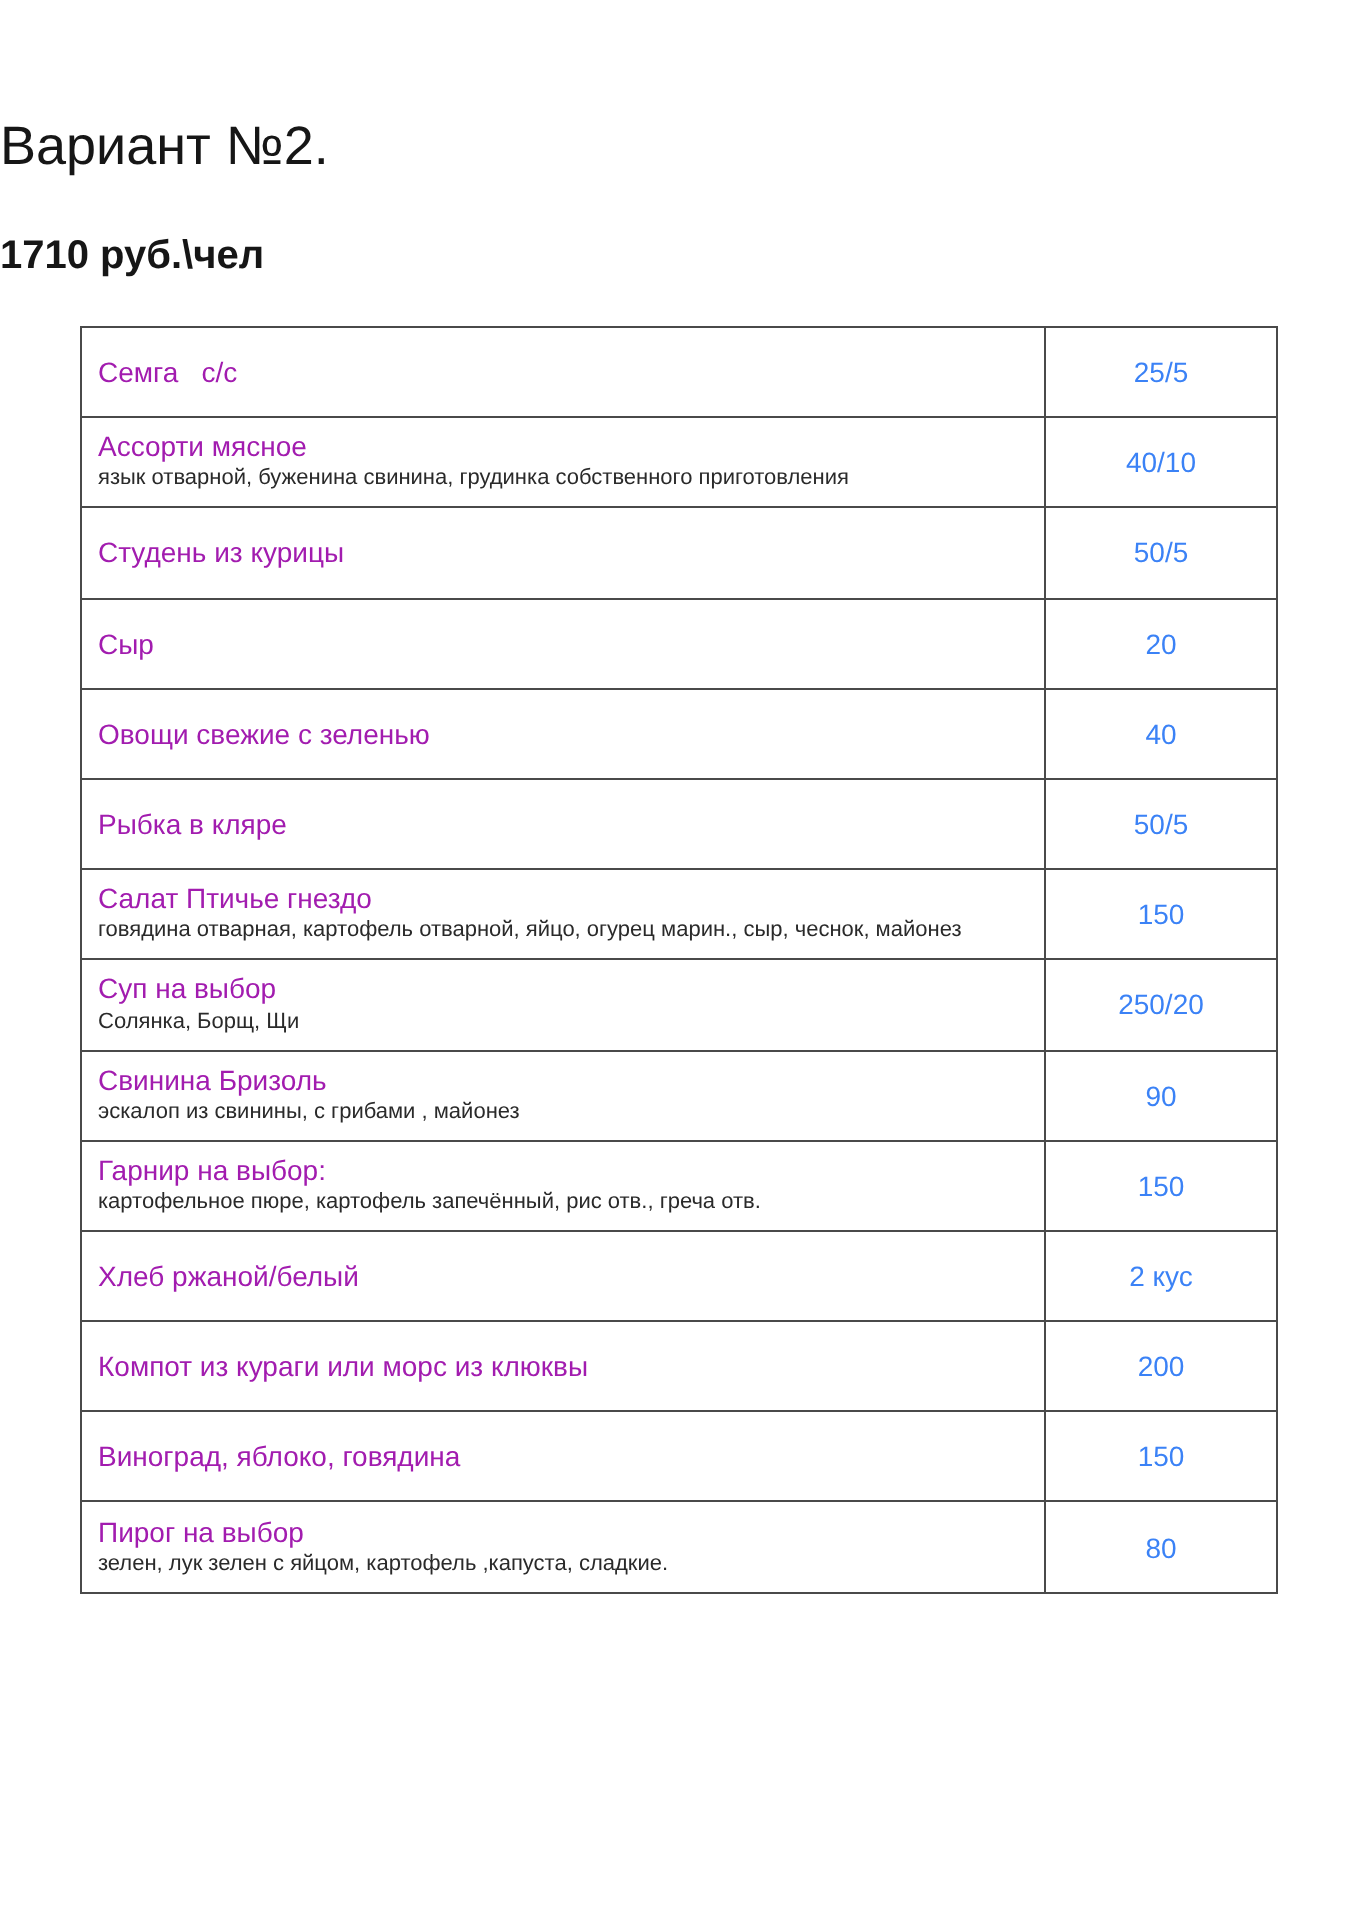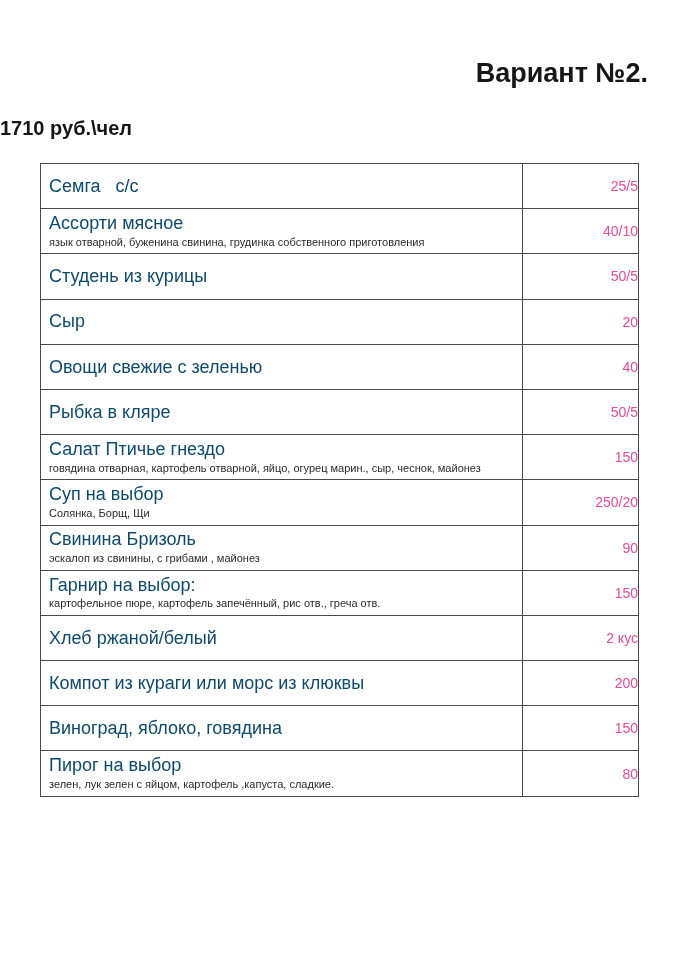--- a/index.html
+++ b/index.html
@@ -7,22 +7,22 @@
     width: 678px; height: 960px;
     background: #ffffff;
     font-family: "Liberation Sans", "DejaVu Sans", sans-serif;
     color: #1c1c1c;
     overflow: hidden;
   }
   .page { position: relative; width: 678px; height: 960px; background: #ffffff; }
 
   .title {
     position: absolute; top: 58px; left: 0; width: 648px;
-    text-align: right;
-    font-size: 27px; font-weight: 700; letter-spacing: 0px;
+    text-align: left;
+    font-size: 27px; font-weight: 400; letter-spacing: 0px;
     color: #161616;
   }
   .subtitle {
     position: absolute; top: 117px; left: 0; width: 648px;
     text-align: left;
     font-size: 20px; font-weight: 700;
     color: #161616;
   }
 
   table.menu {
@@ -33,28 +33,28 @@
   }
   table.menu td {
     border: 1px solid #4a4a4a;
     vertical-align: middle;
     height: 45.2px;
     overflow: hidden;
   }
   td.name-cell { width: 482px; padding: 2px 6px 2px 8px; }
   td.portion-cell {
     width: 116px;
-    text-align: right;
+    text-align: center;
     font-size: 14px;
-    color: #ec4899;
+    color: #3b82f6;
   }
   .item-name {
-    font-size: 18px;
+    font-size: 14px;
     line-height: 1.15;
-    color: #0c4a6e;
+    color: #a21caf;
     white-space: pre-wrap;
   }
   .item-desc {
     font-size: 11px;
     line-height: 1.25;
     color: #2a2a2a;
     margin-top: 2px;
     white-space: nowrap;
   }
 </style>

